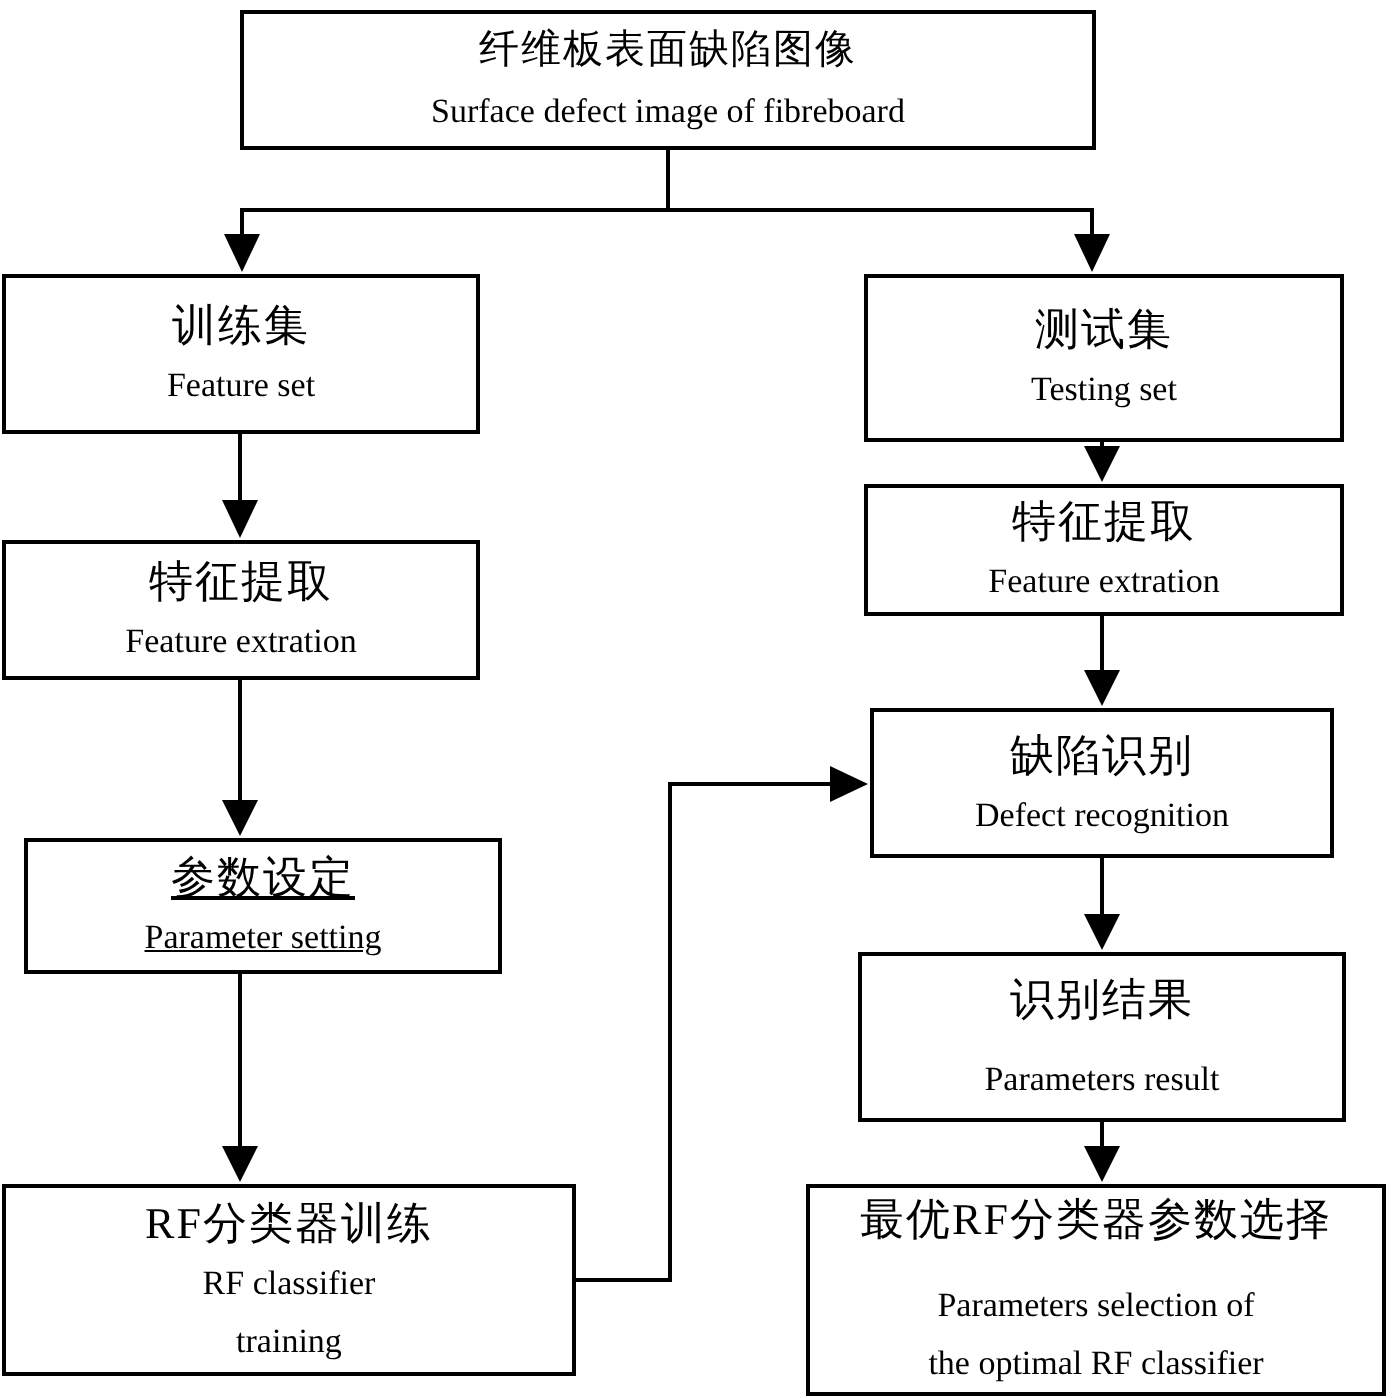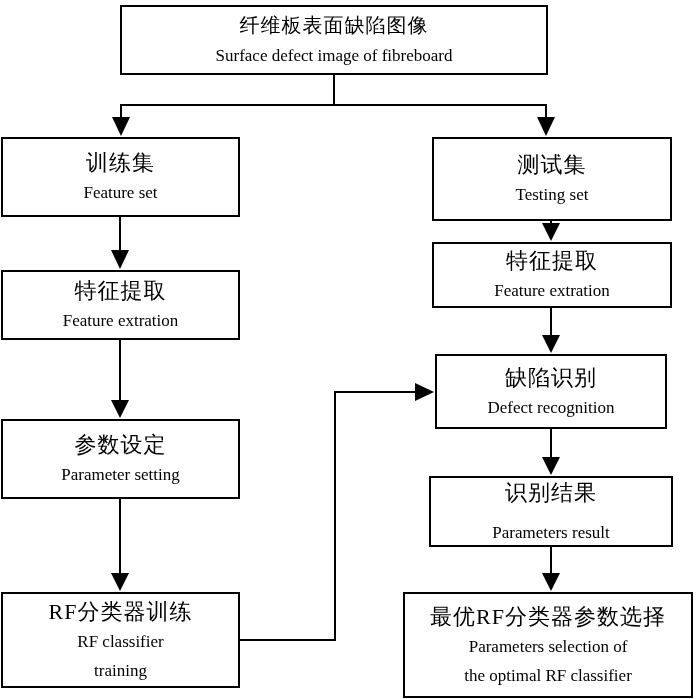--- a/index.html
+++ b/index.html
@@ -46,27 +46,27 @@
   }
   .en {
     font-size: 17px;
     line-height: 29px;
     white-space: pre-line;
   }
   
   #n-source        { left:120px; top:5px;   width:428px; height:70px; }
   #n-training-set  { left:1px;   top:137px; width:239px; height:80px; }
   #n-feat-train    { left:1px;   top:270px; width:239px; height:70px; }
-  #n-param-setting { left:1px;   top:419px; width:239px; height:80px; }
-  #n-rf-training   { left:1px;   top:592px; width:239px; height:96px; }
+  #n-param-setting { left:12px;   top:419px; width:239px; height:68px;text-decoration:underline; }
+  #n-rf-training   { left:1px;   top:592px; width:287px; height:96px; }
   #n-testing-set   { left:432px; top:137px; width:240px; height:84px; }
   #n-feat-test     { left:432px; top:242px; width:240px; height:66px; }
   #n-defect-recog  { left:435px; top:354px; width:232px; height:75px; }
-  #n-recog-result  { left:429px; top:476px; width:244px; height:71px;gap:10px; }
-  #n-optimal-param { left:403px; top:592px; width:290px; height:106px; }
+  #n-recog-result  { left:429px; top:476px; width:244px; height:85px;gap:10px; }
+  #n-optimal-param { left:403px; top:592px; width:290px; height:106px;justify-content:space-between; }
   #n-source .zh { font-size: 20px; }
 </style>
 </head>
 <body>
 
 <div class="canvas">
 
   <svg class="connector-layer" viewBox="0 0 700 699" xmlns="http://www.w3.org/2000/svg">
 
     <g stroke="currentColor" stroke-width="2" fill="none">

